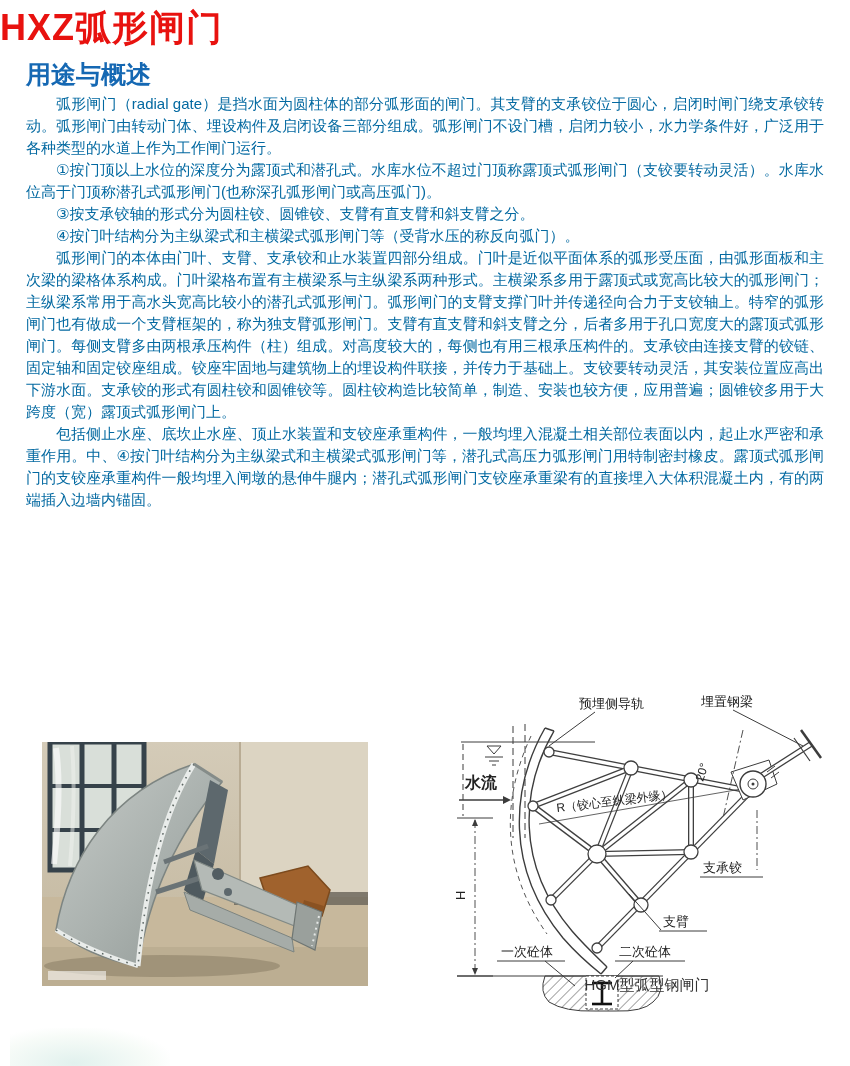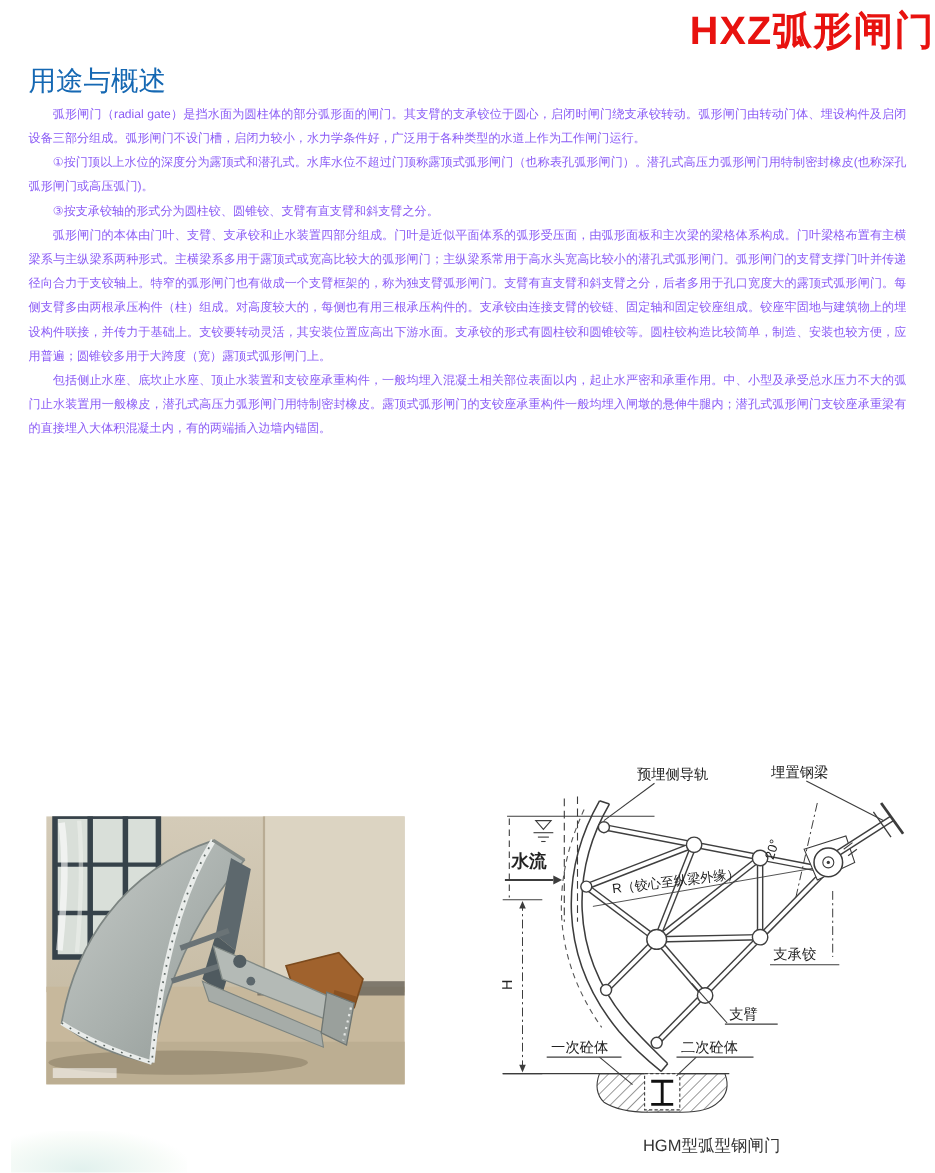--- a/index.html
+++ b/index.html
@@ -1,53 +1,54 @@
 <!DOCTYPE html>
 <html><head>
 <meta charset="utf-8">
 <style>
   html,body{margin:0;padding:0;}
   body{width:850px;height:1066px;background:#ffffff;position:relative;overflow:hidden;
        font-family:"Liberation Sans","DejaVu Sans",sans-serif;}
-  .page-title{margin:6px 0 0 0;text-align:right;color:#e8120f;font-size:36px;
+  .page-title{margin:6px 0 0 0;text-align:left;color:#e8120f;font-size:36px;
               font-weight:bold;letter-spacing:1px;line-height:44px;}
   h2.sec{color:#1568b3;font-size:25px;line-height:28px;margin:10px 0 5px 0;
-         padding-left:26px;font-weight:normal;}
-  p.body{color:#8b5cf6;font-size:11px;line-height:22px;margin:0 26px;
+         padding-left:26px;font-weight:bold;}
+  p.body{color:#0369a1;font-size:15px;line-height:22px;margin:0 26px;
          text-align:justify;text-indent:2em;}
   .fig-photo{position:absolute;left:42px;top:742px;width:326px;height:244px;}
   .fig-diagram{position:absolute;left:445px;top:688px;width:404px;height:324px;}
-  .diagram-caption{position:absolute;left:445px;top:1032px;width:404px;
+  .diagram-caption{position:absolute;left:445px;top:976px;width:404px;
                    text-align:center;font-size:15px;color:#333;}
   .watermark-blob{position:absolute;left:10px;top:1028px;width:160px;height:50px;
      background:radial-gradient(ellipse at 40% 70%, rgba(170,215,205,0.35), rgba(210,235,215,0.18) 55%, transparent 75%);
      pointer-events:none;}
   svg text{fill:#222;font-family:"Liberation Sans","DejaVu Sans",sans-serif;}
 </style>
 </head>
 <body>
 
 <h1 class="page-title">HXZ弧形闸门</h1>
 
 <section>
   <h2 class="sec">用途与概述</h2>
   <p class="body">弧形闸门（radial gate）是挡水面为圆柱体的部分弧形面的闸门。其支臂的支承铰位于圆心，启闭时闸门绕支承铰转动。弧形闸门由转动门体、埋设构件及启闭设备三部分组成。弧形闸门不设门槽，启闭力较小，水力学条件好，广泛用于各种类型的水道上作为工作闸门运行。</p>
 </section>
 
 <section>
-  <p class="body">①按门顶以上水位的深度分为露顶式和潜孔式。水库水位不超过门顶称露顶式弧形闸门（也称表孔弧形闸门）。潜孔式高压力弧形闸门用特制密封橡皮(也称深孔弧形闸门或高压弧门)。</p>
+  <p class="body">①按门顶以上水位的深度分为露顶式和潜孔式。水库水位不超过门顶称露顶式弧形闸门（支铰要转动灵活）。水库水位高于门顶称潜孔式弧形闸门(也称深孔弧形闸门或高压弧门)。</p>
   <p class="body">③按支承铰轴的形式分为圆柱铰、圆锥铰、支臂有直支臂和斜支臂之分。</p>
+  <p class="body">④按门叶结构分为主纵梁式和主横梁式弧形闸门等（受背水压的称反向弧门）。</p>
 </section>
 
 <section>
   <p class="body">弧形闸门的本体由门叶、支臂、支承铰和止水装置四部分组成。门叶是近似平面体系的弧形受压面，由弧形面板和主次梁的梁格体系构成。门叶梁格布置有主横梁系与主纵梁系两种形式。主横梁系多用于露顶式或宽高比较大的弧形闸门；主纵梁系常用于高水头宽高比较小的潜孔式弧形闸门。弧形闸门的支臂支撑门叶并传递径向合力于支铰轴上。特窄的弧形闸门也有做成一个支臂框架的，称为独支臂弧形闸门。支臂有直支臂和斜支臂之分，后者多用于孔口宽度大的露顶式弧形闸门。每侧支臂多由两根承压构件（柱）组成。对高度较大的，每侧也有用三根承压构件的。支承铰由连接支臂的铰链、固定轴和固定铰座组成。铰座牢固地与建筑物上的埋设构件联接，并传力于基础上。支铰要转动灵活，其安装位置应高出下游水面。支承铰的形式有圆柱铰和圆锥铰等。圆柱铰构造比较简单，制造、安装也较方便，应用普遍；圆锥铰多用于大跨度（宽）露顶式弧形闸门上。</p>
 </section>
 
 <section>
-  <p class="body">包括侧止水座、底坎止水座、顶止水装置和支铰座承重构件，一般均埋入混凝土相关部位表面以内，起止水严密和承重作用。中、小型及承受总水压力不大的弧门止水装置用一般橡皮，潜孔式高压力弧形闸门用特制密封橡皮。露顶式弧形闸门的支铰座承重构件一般均埋入闸墩的悬伸牛腿内；潜孔式弧形闸门支铰座承重梁有的直接埋入大体积混凝土内，有的两端插入边墙内锚固。</p>
+  <p class="body">包括侧止水座、底坎止水座、顶止水装置和支铰座承重构件，一般均埋入混凝土相关部位表面以内，起止水严密和承重作用。中、④按门叶结构分为主纵梁式和主横梁式弧形闸门等，潜孔式高压力弧形闸门用特制密封橡皮。露顶式弧形闸门的支铰座承重构件一般均埋入闸墩的悬伸牛腿内；潜孔式弧形闸门支铰座承重梁有的直接埋入大体积混凝土内，有的两端插入边墙内锚固。</p>
 </section>
 
 <svg class="fig-photo" viewBox="0 0 326 244" aria-hidden="true">
   <defs>
     <linearGradient id="wallg" x1="0" y1="0" x2="0" y2="1">
       <stop offset="0" stop-color="#d4cbb8"></stop>
         <stop offset="1" stop-color="#c8bda6"></stop>
     </linearGradient>
     <linearGradient id="steelg" x1="0" y1="0" x2="1" y2="1">
       <stop offset="0" stop-color="#c6cbc8"></stop>

